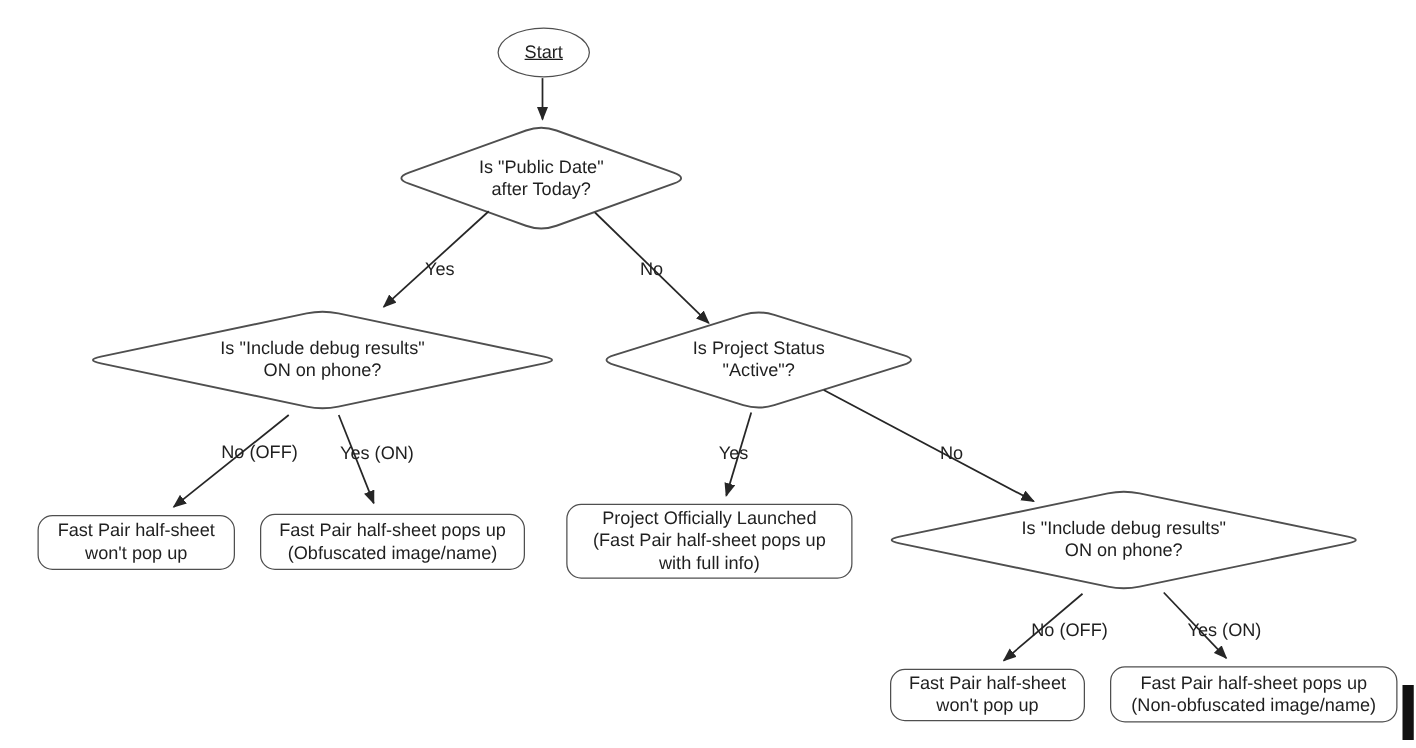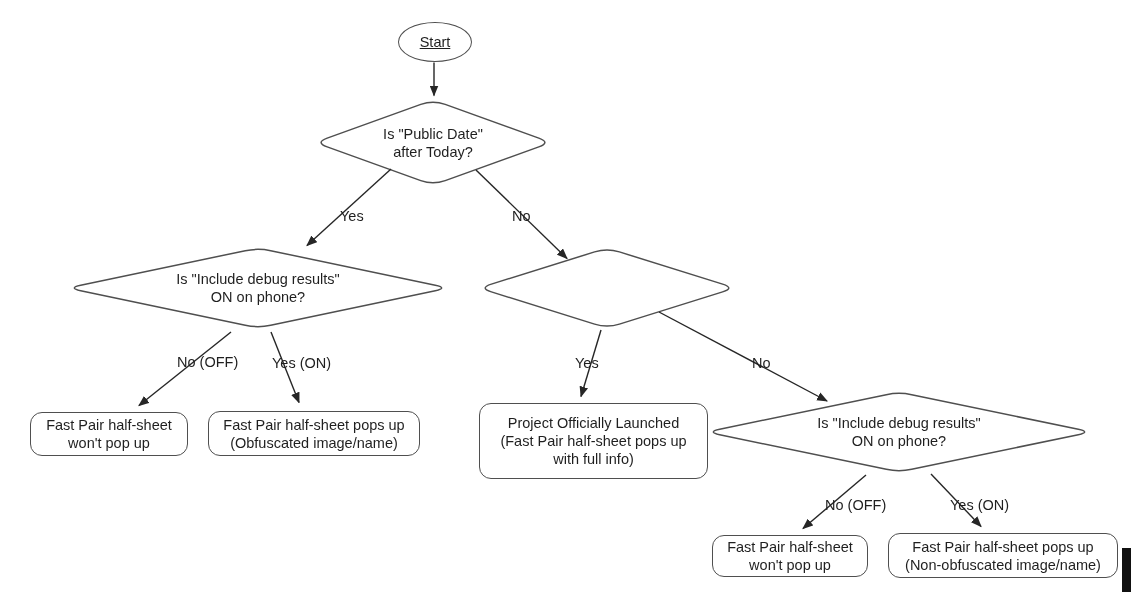--- a/index.html
+++ b/index.html
@@ -72,31 +72,33 @@
   </svg>
 
   <div class="oval" style="left:398px;top:22px;width:74px;height:40px">Start</div>
 
   <div class="node-label" style="left:333px;top:124px;width:200px;height:38px">Is "Public Date"
 after Today?</div>
 
   <div class="node-label" style="left:128px;top:269px;width:260px;height:38px">Is "Include debug results"
 ON on phone?</div>
 
+  <div class="node-label" style="left:497px;top:269px;width:220px;height:38px">Is Project Status
+"Active"?</div>
 
   <div class="node-label" style="left:759px;top:413px;width:280px;height:38px">Is "Include debug results"
 ON on phone?</div>
 
   <div class="box" style="left:30px;top:412px;width:158px;height:44px">Fast Pair half-sheet
 won't pop up</div>
 
   <div class="box" style="left:208px;top:411px;width:212px;height:45px">Fast Pair half-sheet pops up
 (Obfuscated image/name)</div>
 
-  <div class="box" style="left:479px;top:403px;width:229px;height:76px">Project Officially Launched
+  <div class="box" style="left:453px;top:403px;width:229px;height:60px">Project Officially Launched
 (Fast Pair half-sheet pops up
 with full info)</div>
 
   <div class="box" style="left:712px;top:535px;width:156px;height:42px">Fast Pair half-sheet
 won't pop up</div>
 
   <div class="box" style="left:888px;top:533px;width:230px;height:45px">Fast Pair half-sheet pops up
 (Non-obfuscated image/name)</div>
 
   <div class="edge-label" style="left:340px;top:207px;width:60px">Yes</div>

